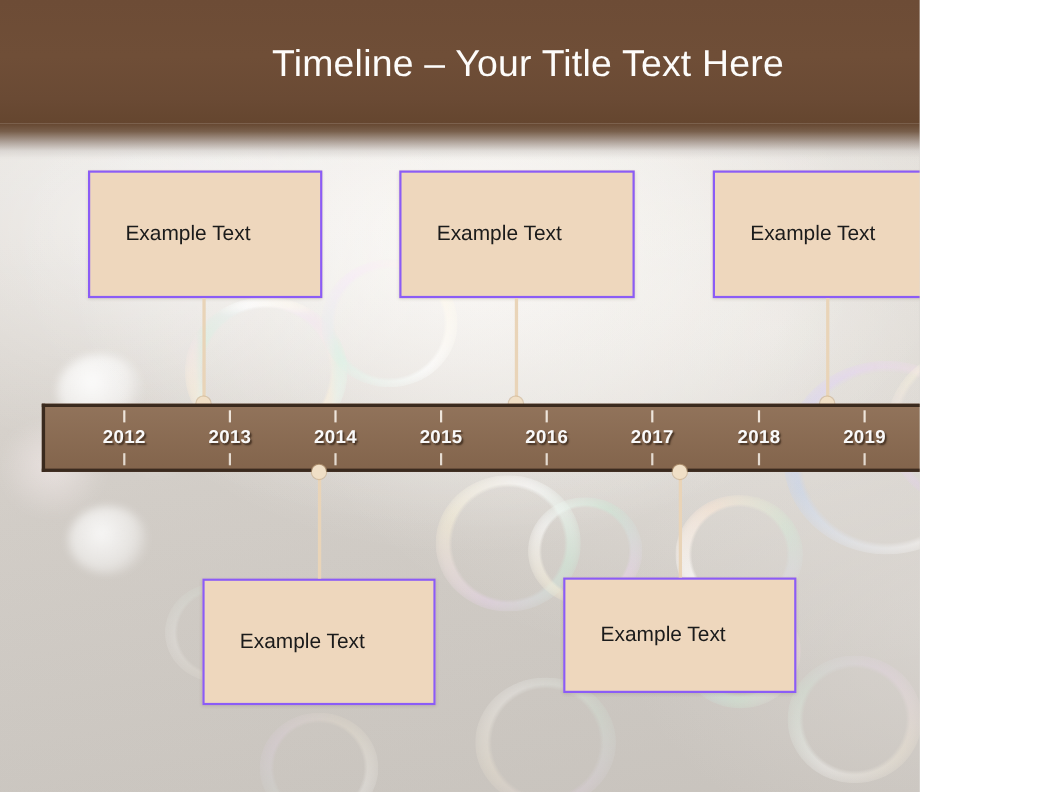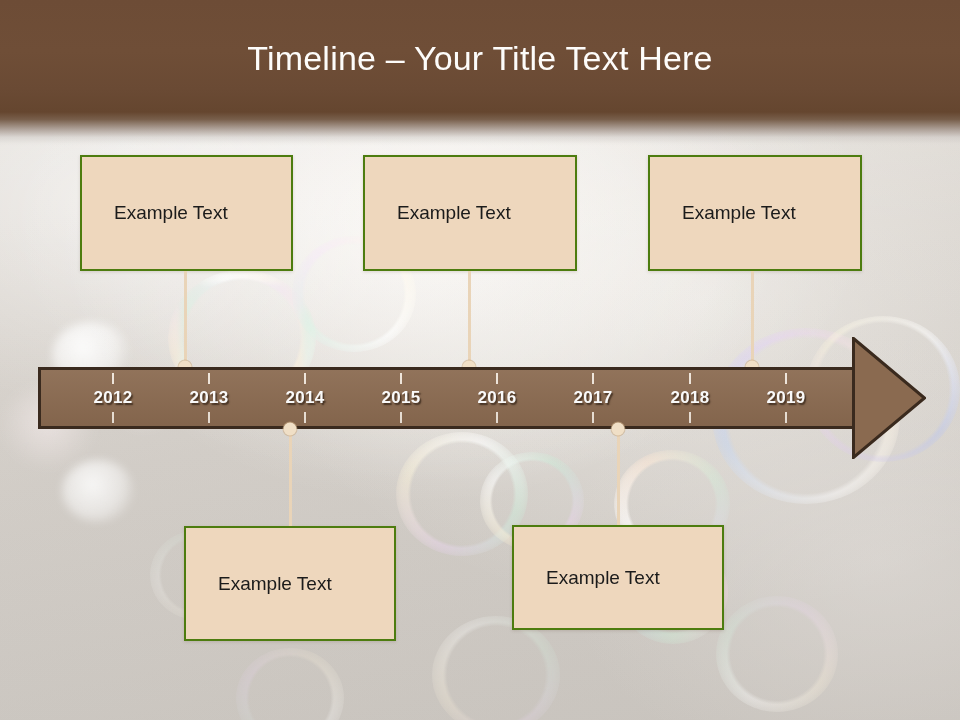--- a/index.html
+++ b/index.html
@@ -7,21 +7,21 @@
 
   html, body {
     width: 960px;
     height: 720px;
     overflow: hidden;
     font-family: "Liberation Sans", sans-serif;
   }
 
   #slide {
     position: relative;
-    width: 960px;
+    width: 836px;
     height: 720px;
     overflow: hidden;
     background: #c9c4bd;
   }
 
   
   .photo-base {
     position: absolute;
     inset: 0;
     background:
@@ -233,21 +233,21 @@
     font-weight: bold;
     letter-spacing: 0.3px;
     text-shadow: 1.5px 1.5px 1.5px rgba(40,24,12,0.75);
     white-space: nowrap;
   }
 
   
   .callout {
     position: absolute;
     background: #eed7bd;
-    border: 2px solid #4d7c0f;
+    border: 2px solid #8b5cf6;
     display: flex;
     align-items: center;
     box-shadow: 0 1px 3px rgba(90,66,44,0.18);
   }
   .callout-text {
     color: #1b1b1b;
     font-size: 19px;
     font-weight: 400;
     padding-left: 32px;
     line-height: 1.25;

